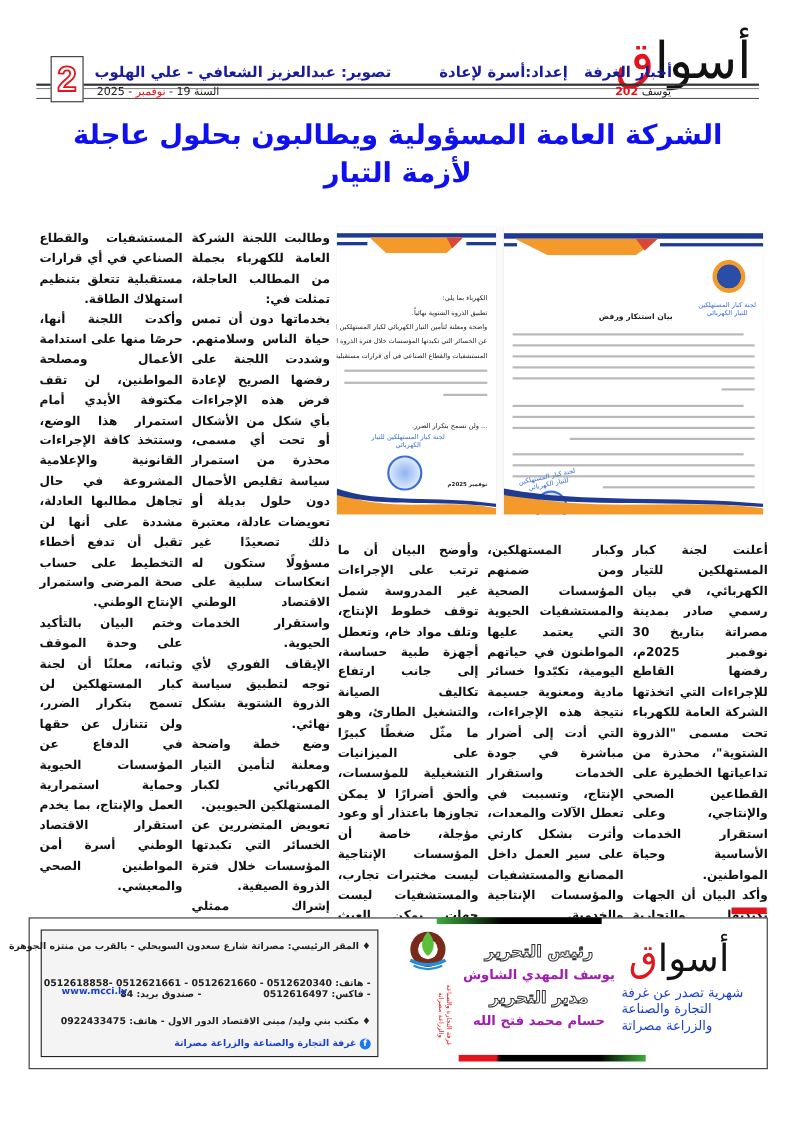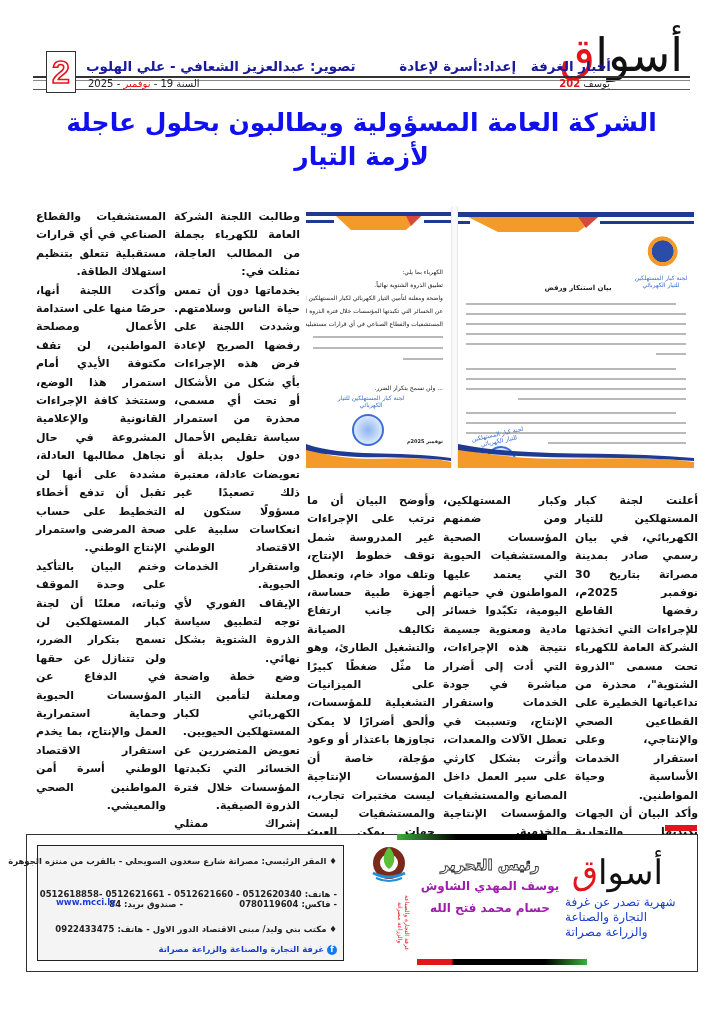--- a/index.html
+++ b/index.html
@@ -179,41 +179,42 @@
   <p class="last">وختم البيان بالتأكيد على وحدة الموقف وثباته، معلنًا أن لجنة كبار المستهلكين لن تسمح بتكرار الضرر، ولن تتنازل عن حقها في الدفاع عن المؤسسات الحيوية وحماية استمرارية العمل والإنتاج، بما يخدم استقرار الاقتصاد الوطني أسرة أمن المواطنين الصحي والمعيشي.</p>
 </div>
 
 <div class="abs footer">
   <div class="flag-stripe" style="right:150px;top:-1px;width:150px;background:linear-gradient(to left,#000 0%,#000 60%,#3cae3c 100%);"></div>
   <div class="flag-stripe" style="right:0;top:-10px;width:32px;background:#e3141b;"></div>
 
   <div class="addr-box">
     <div class="row" style="top:10px;">♦ المقر الرئيسي: مصراتة شارع سعدون السويحلي - بالقرب من منتزه الجوهرة</div>
     <div class="row" style="top:32px;margin-top:11px;">- هاتف:  0512620340 - 0512621660 - 0512621661  -0512618858</div>
-    <div class="row" style="top:53px;">- فاكس: 0780119604</div>
+    <div class="row" style="top:53px;">- فاكس: 0512616497</div>
     <div class="row" style="top:53px;right:160px;">- صندوق بريد: 84</div>
     <div class="row url" style="top:51px;right:auto;left:18px;">www.mcci.ly</div>
     <div class="row" style="top:78px;">♦ مكتب بني وليد/ مبنى الاقتصاد الدور الاول - هاتف: 0922433475</div>
     <div class="row fb" style="top:98px;">
       <span class="fb-dot">f</span><span>غرفة التجارة والصناعة والزراعة مصراتة</span>
     </div>
   </div>
 
   <svg class="chamber-logo" viewBox="0 0 44 40">
     <circle cx="22" cy="20" r="16" fill="#7a2a1a"></circle>
     <circle cx="22" cy="20" r="9" fill="#fff"></circle>
     <path d="M22,4 C14,12 16,22 22,26 C28,22 30,12 22,4 Z" fill="#5cbf3a"></path>
     <path d="M6,30 Q22,38 38,30" stroke="#1f8fd8" stroke-width="3" fill="none"></path>
     <path d="M9,35 Q22,41 35,35" stroke="#1f8fd8" stroke-width="2" fill="none"></path>
   </svg>
   <div class="chamber-cal">غرفة التجارة والصناعة والزراعة مصراتة</div>
 
   <div class="editor-block">
     <div class="editor-title">رئيس التحرير</div>
     <div class="editor-name">يوسف المهدي الشاوش</div>
+    <div class="editor-title">مدير التحرير</div>
     <div class="editor-name">حسام محمد فتح الله</div>
   </div>
 
   <div class="f-logo"><span>أسوا</span><span class="red" style="color: rgb(227, 20, 27);">ق</span></div>
   <div class="f-tag">شهرية تصدر عن غرفة التجارة والصناعة والزراعة مصراتة</div>
 
   <div class="flag-stripe" style="left:390px;bottom:6px;width:170px;background:linear-gradient(to right,#e3141b 0%,#e3141b 20%,#000 22%,#000 75%,#3cae3c 100%);"></div>
 </div>
 
 </body></html>

